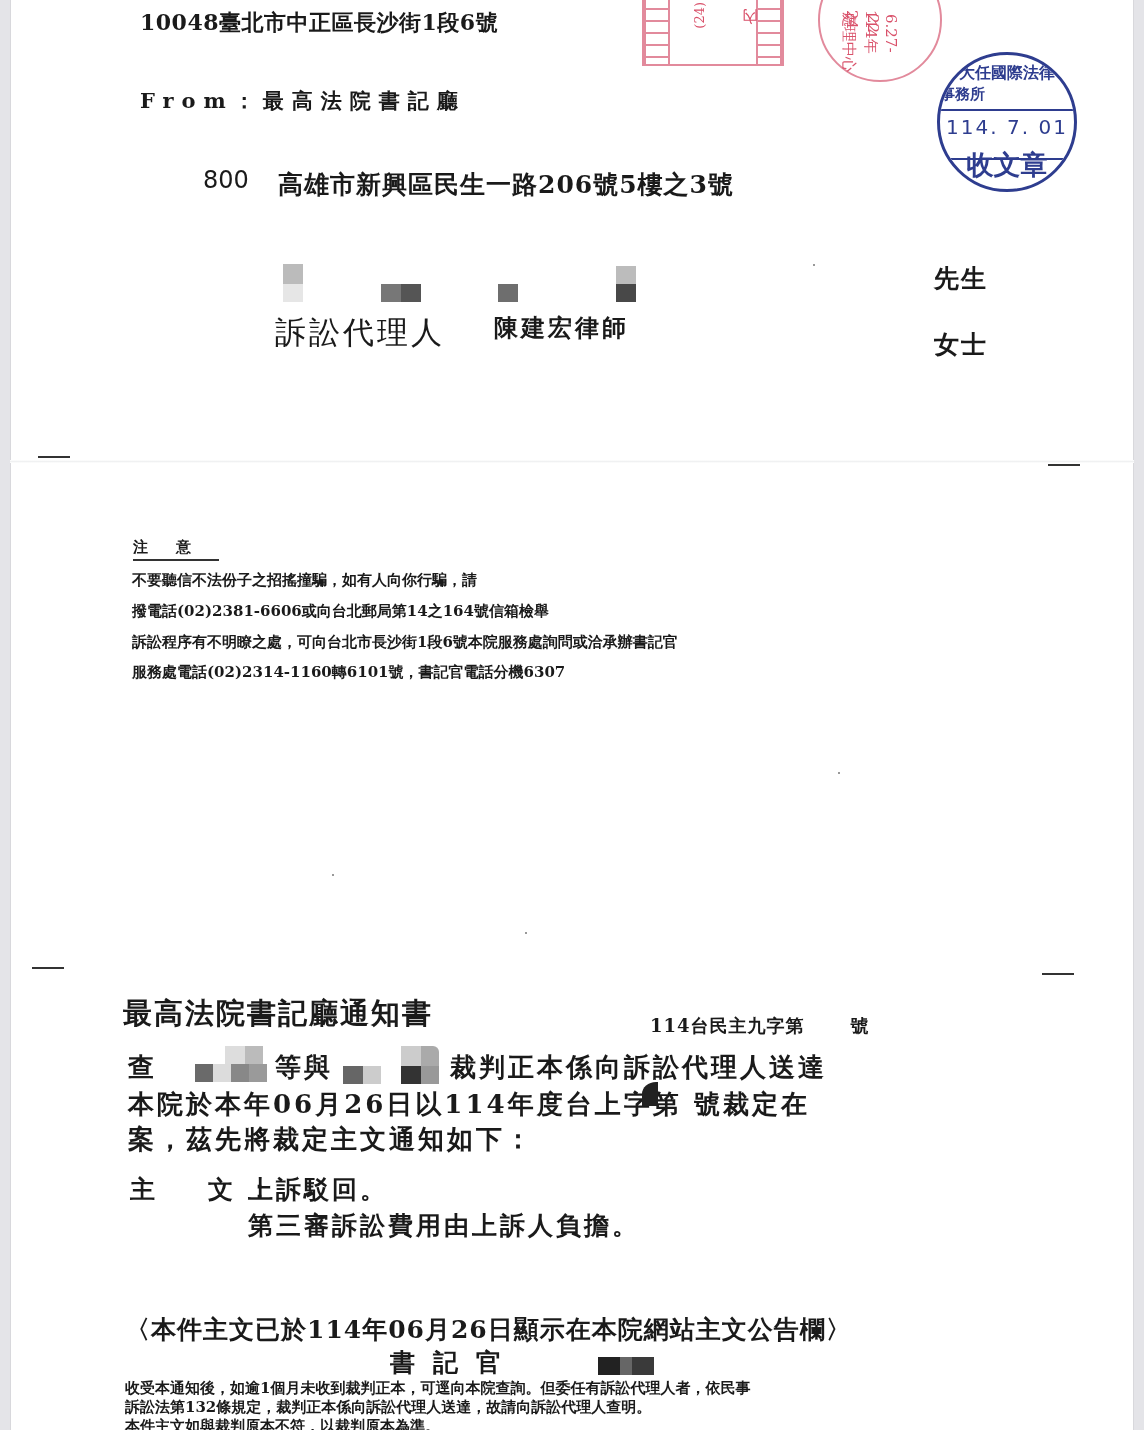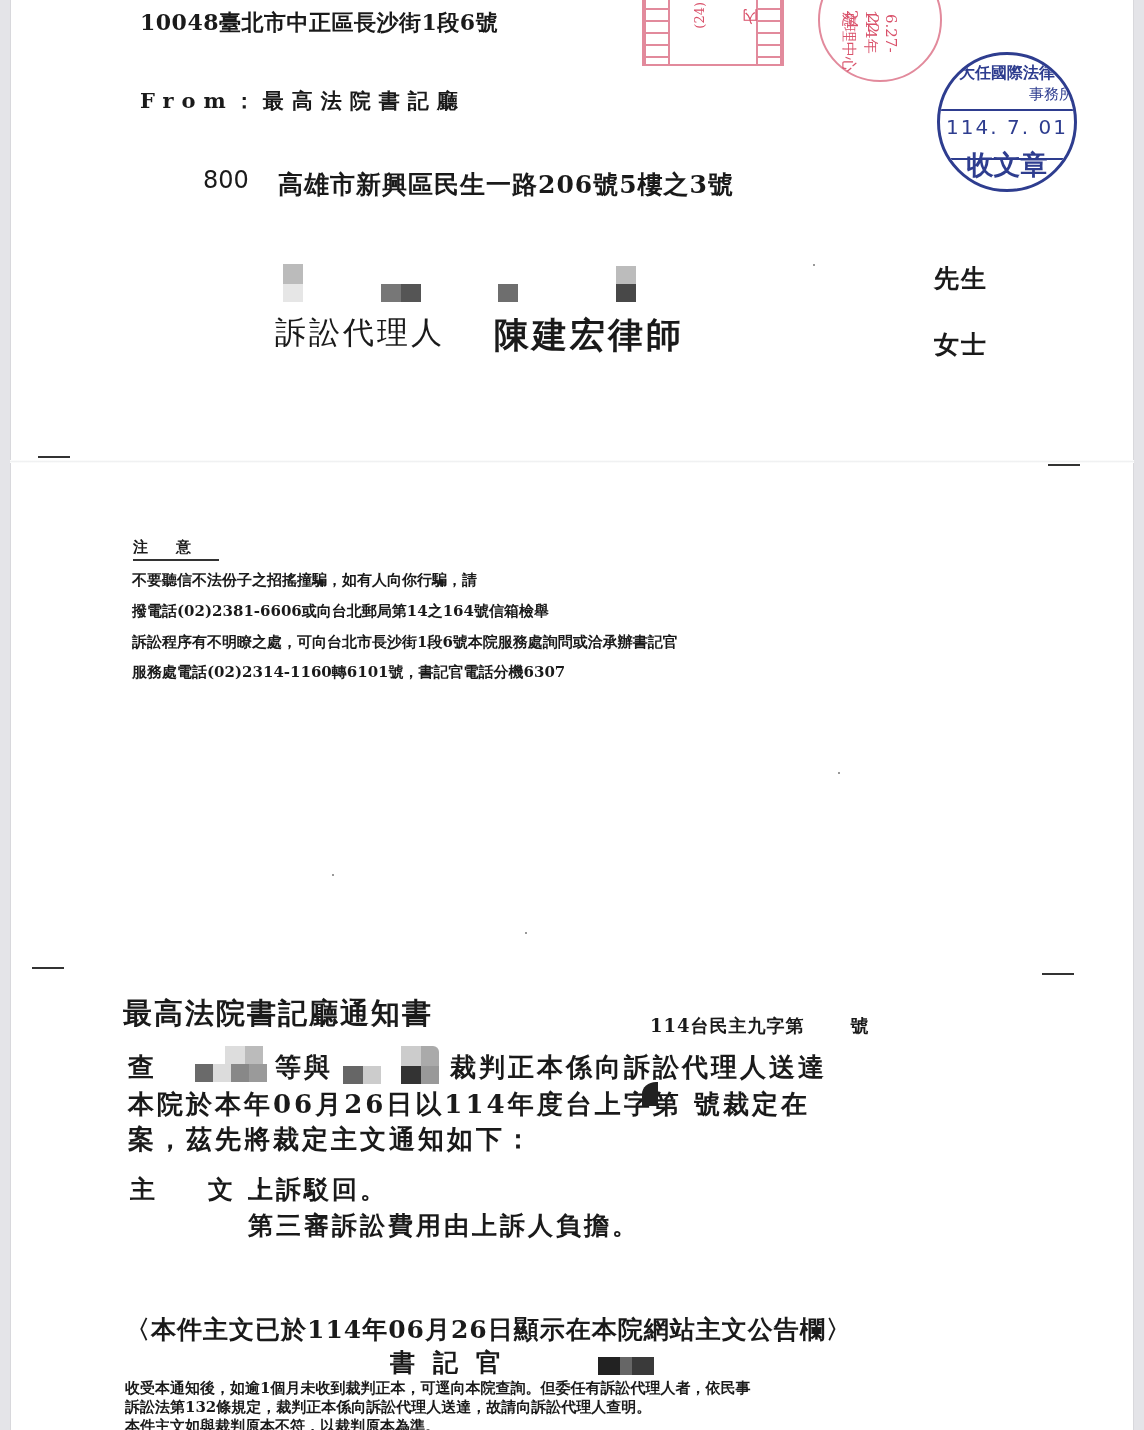--- a/index.html
+++ b/index.html
@@ -9,21 +9,21 @@
       position: absolute; left: 10px; top: 0; width: 1124px; height: 1430px;
       background: #ffffff; box-shadow: inset 1px 0 0 #d8d8dc, inset -1px 0 0 #d8d8dc;
     }
     .abs { position: absolute; white-space: nowrap; }
     .sender-address { left: 130px; top: 8px; font-size: 22px; font-weight: bold; letter-spacing: 0.5px; }
     .sender-from { left: 130px; top: 43px; font-size: 21px; font-weight: bold; letter-spacing: 8px; margin-top: 44px; }
     .post-code { left: 193px; top: 166px; font-family: "DejaVu Sans", sans-serif; font-size: 24px; }
     .recipient-address { left: 268px; top: 168px; font-size: 25px; font-weight: bold; letter-spacing: 1px; }
     .redact { position: absolute; }
     .agent-label { left: 265px; top: 312px; font-size: 31px; font-weight: normal; letter-spacing: 3px; }
-    .agent-name { left: 484px; top: 312px; font-size: 35px; font-weight: bold; letter-spacing: 3px; }
+    .agent-name { left: 484px; top: 312px; font-size: 24px; font-weight: bold; letter-spacing: 3px; }
     .honorific { left: 924px; font-size: 25px; font-weight: bold; letter-spacing: 2px; }
     .fold-mark { position: absolute; height: 2px; background: #333; }
     .fold-line { position: absolute; left: 0; width: 1124px; height: 3px; background: linear-gradient(#fff, #f0f1f2, #fff); }
     .notice-heading { left: 123px; top: 538px; font-size: 15px; font-weight: bold; letter-spacing: 28px; border-bottom: 2px solid #333; padding-bottom: 2px; }
     .notice-line { left: 122px; font-size: 15px; font-weight: bold; }
     .doc-title { left: 113px; top: 994px; font-size: 29px; font-weight: bold; letter-spacing: 2px; }
     .doc-number { left: 640px; top: 1014px; font-size: 18px; font-weight: bold; letter-spacing: 1px; }
     .body-line { left: 118px; font-size: 26px; font-weight: bold; letter-spacing: 3px; }
     .ruling-label { left: 120px; top: 1173px; font-size: 25px; font-weight: bold; }
     .ruling-text { left: 238px; font-size: 25px; font-weight: bold; letter-spacing: 3px; }
@@ -31,21 +31,21 @@
     .clerk-title { left: 380px; top: 1346px; font-size: 25px; font-weight: bold; letter-spacing: 18px; }
     .footer-line { left: 115px; font-size: 15px; font-weight: bold; }
     .postage-box { position: absolute; left: 632px; top: -4px; width: 142px; height: 70px; border: 2px solid #e28a9c; }
     .postage-box .stripe { position: absolute; top: 0; width: 26px; height: 100%; border-left: 2px solid #e28a9c; border-right: 2px solid #e28a9c;
       background: repeating-linear-gradient(#fff 0 10px, #e28a9c 10px 12px); }
     .postage-box .txt { position: absolute; font-size: 16px; writing-mode: vertical-rl; color: #d9516a; }
     .postmark { position: absolute; left: 808px; top: -42px; width: 124px; height: 124px; border: 2px solid #e28a9c; border-radius: 50%; }
     .postmark .txt { position: absolute; font-size: 15px; color: #d9516a; transform: rotate(90deg); transform-origin: left top; }
     .recv-stamp { position: absolute; left: 927px; top: 52px; width: 140px; height: 140px; border: 3px solid #2e3d8f; border-radius: 50%; color: #2e3d8f; overflow: hidden; font-family: "DejaVu Sans", sans-serif; }
     .recv-stamp .firm { position: absolute; left: 0; top: 8px; width: 100%; text-align: center; font-size: 16px; font-weight: bold; }
-    .recv-stamp .firm2 { position: absolute; left: 0; top: 30px; width: 100%; text-align: right; font-size: 15px; font-weight: normal; }
+    .recv-stamp .firm2 { position: absolute; left: 0; top: 30px; width: 100%; text-align: left; font-size: 15px; font-weight: bold; }
     .recv-stamp .band { position: absolute; left: 0; top: 54px; width: 100%; height: 51px; border-top: 2px solid #2e3d8f; border-bottom: 2px solid #2e3d8f; text-align: center; font-size: 20px; line-height: 32px; letter-spacing: 2px; }
     .recv-stamp .label { position: absolute; left: 0; top: 92px; width: 100%; text-align: center; font-size: 27px; font-weight: bold; font-family: "DejaVu Serif", serif; }
     .dot { position: absolute; width: 2px; height: 2px; background: #777; border-radius: 50%; }
   </style>
 </head>
 <body>
 
 <div class="page">
 
   <div class="abs sender-address">10048臺北市中正區長沙街1段6號</div>

